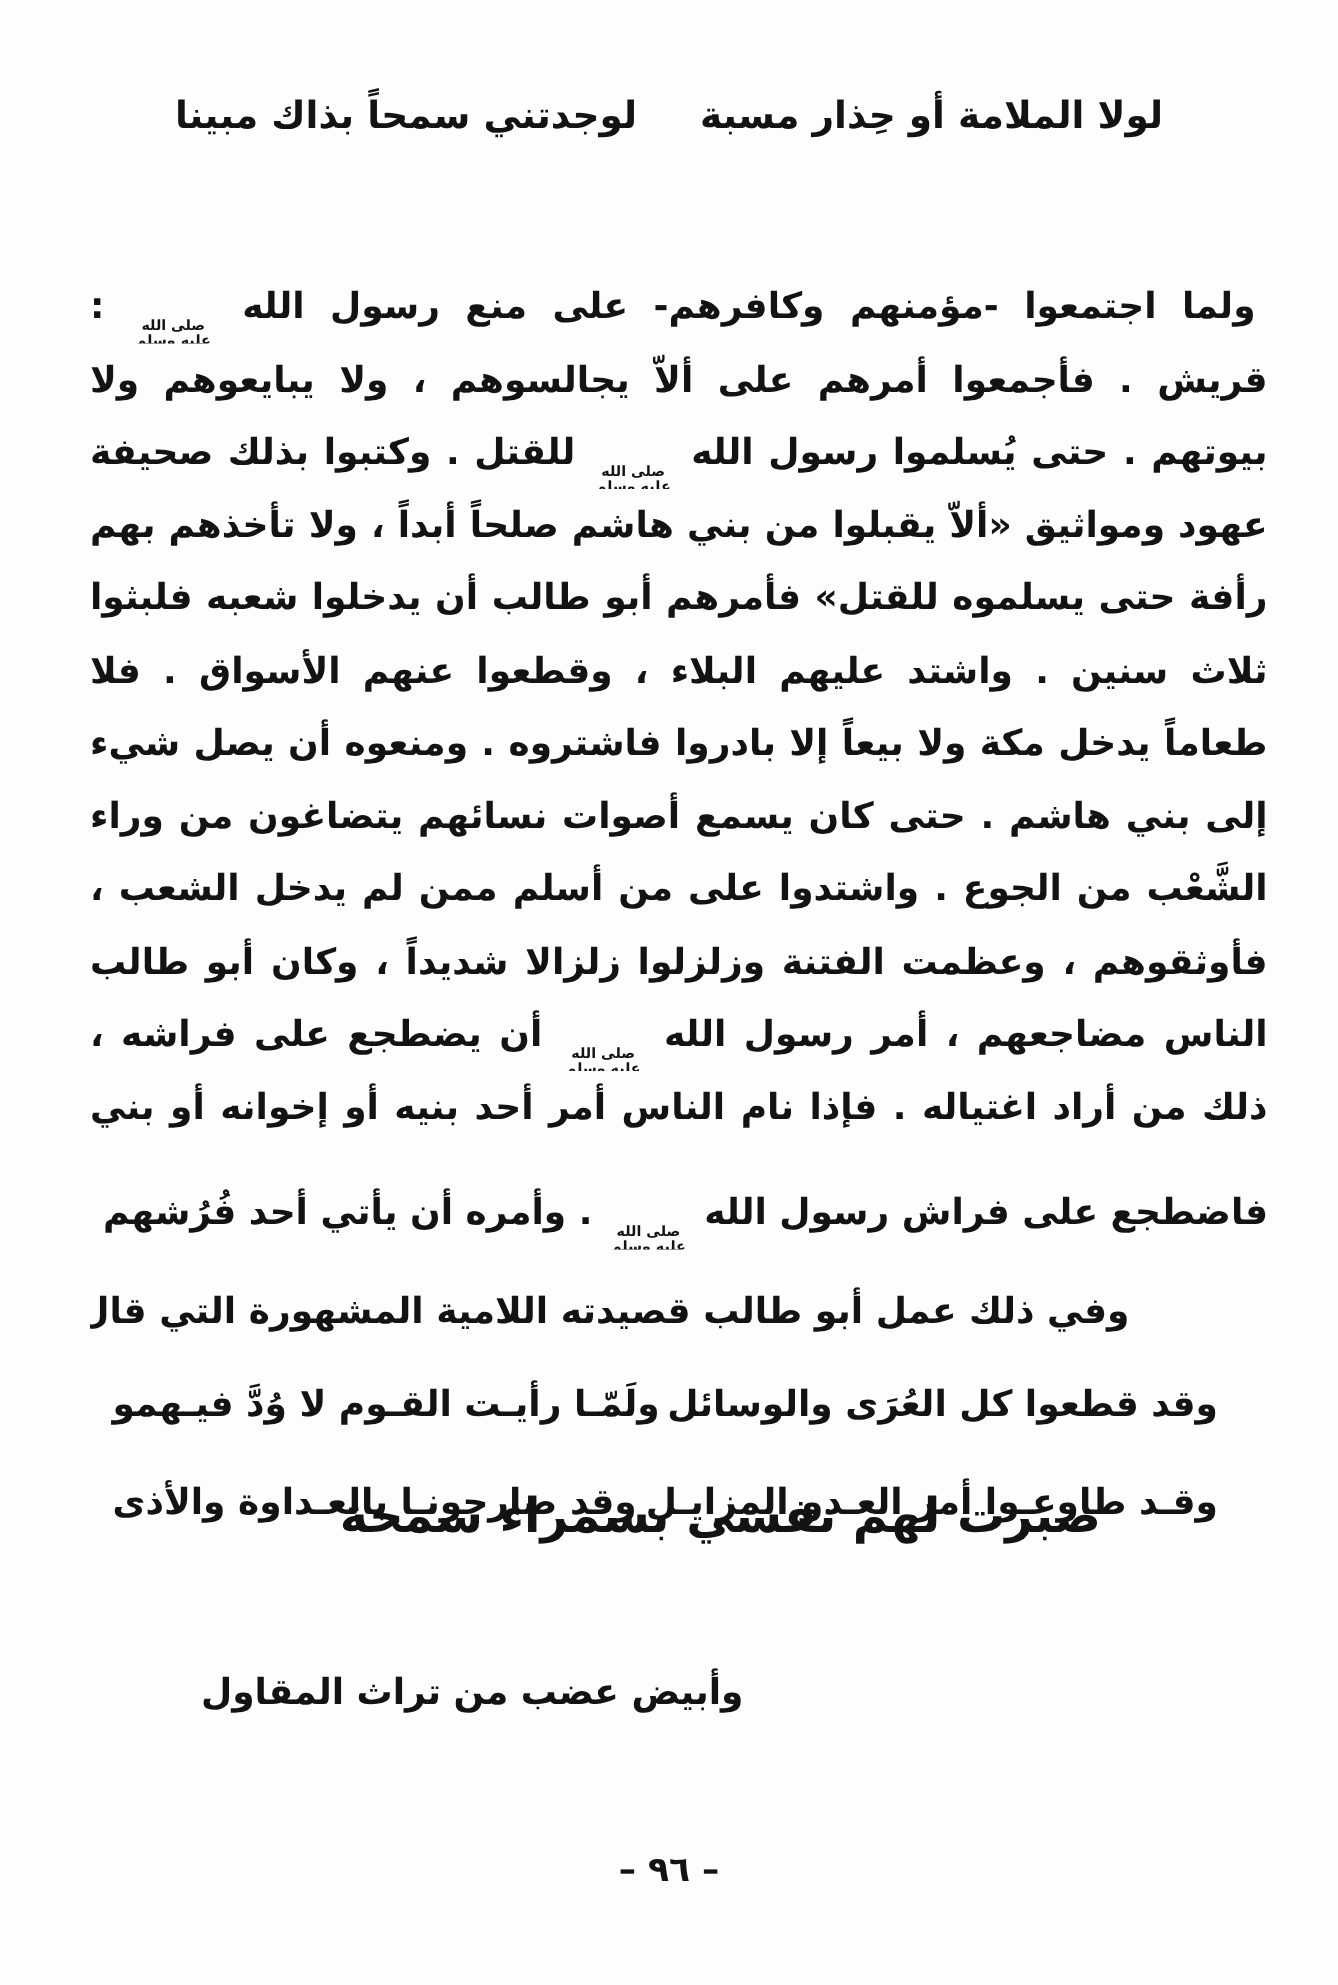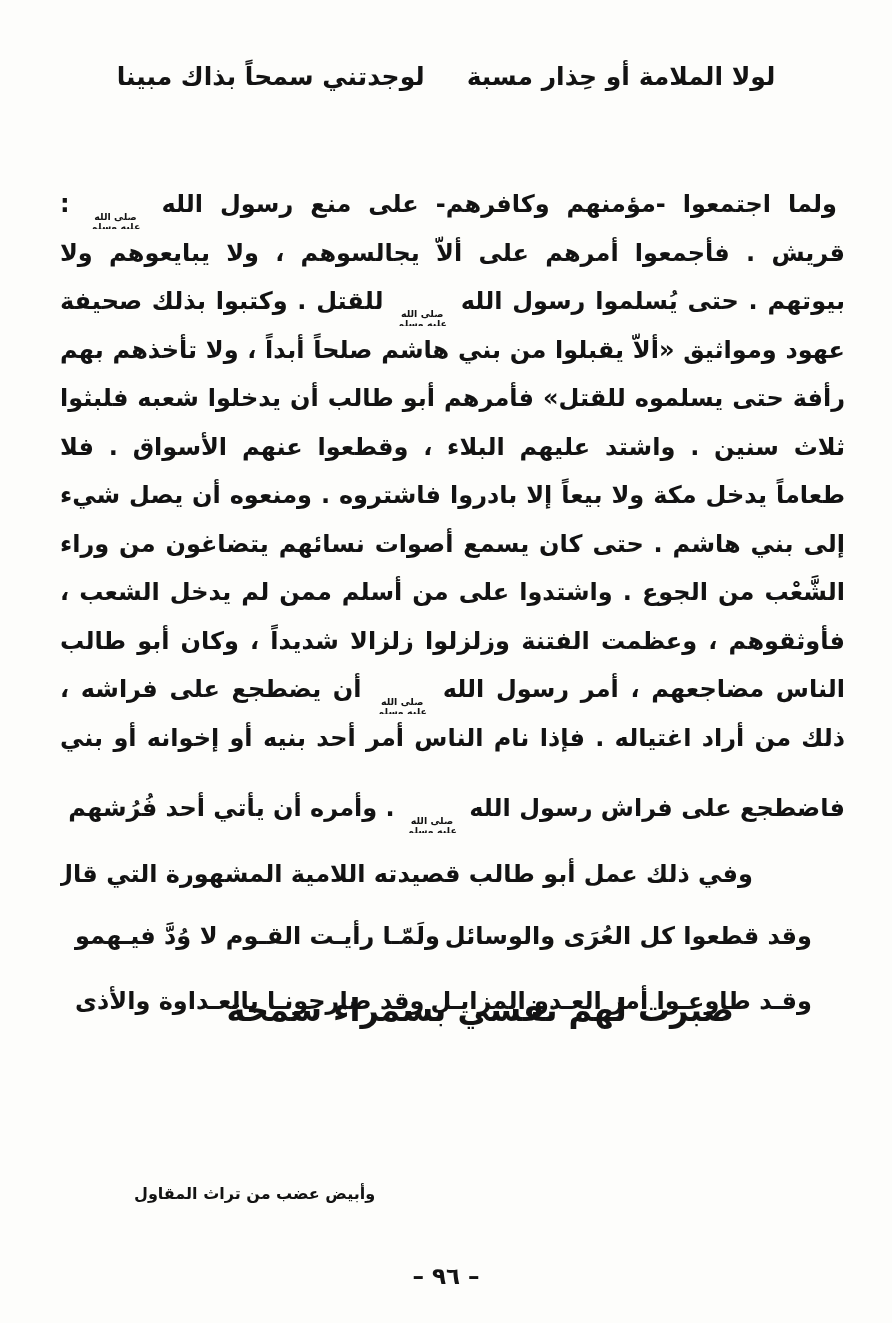--- a/index.html
+++ b/index.html
@@ -65,30 +65,29 @@
     display: flex; justify-content: space-between; align-items: baseline;
     line-height: 48px; margin-bottom: 17px; white-space: nowrap;
   }
 
   
   .tail-a {
     position: absolute; top: 986px; right: 158px;
     font-size: 32px; line-height: 48px; white-space: nowrap;
   }
   .tail-b {
-    position: absolute; top: 1170px; left: 134px;
-    font-size: 16px; line-height: 48px; white-space: nowrap;
+    position: absolute; top: 1104px; left: 134px;
+    font-size: 24px; line-height: 48px; white-space: nowrap;
   }
 
   
   .page-num {
     position: absolute; top: 1226px; right: 0; left: 0;
     text-align: center; font-size: 23px; line-height: 42px;
     letter-spacing: 2px;
-    margin-top: 29px;
   }
 
   
   .saw {
     display: inline-flex; flex-direction: column; align-items: center;
     vertical-align: -8px; margin: 16px 4px; line-height: 1;
   }
   .saw span {
     display: block; font-size: 9.5px; font-weight: 700;
     line-height: 10px; white-space: nowrap;

